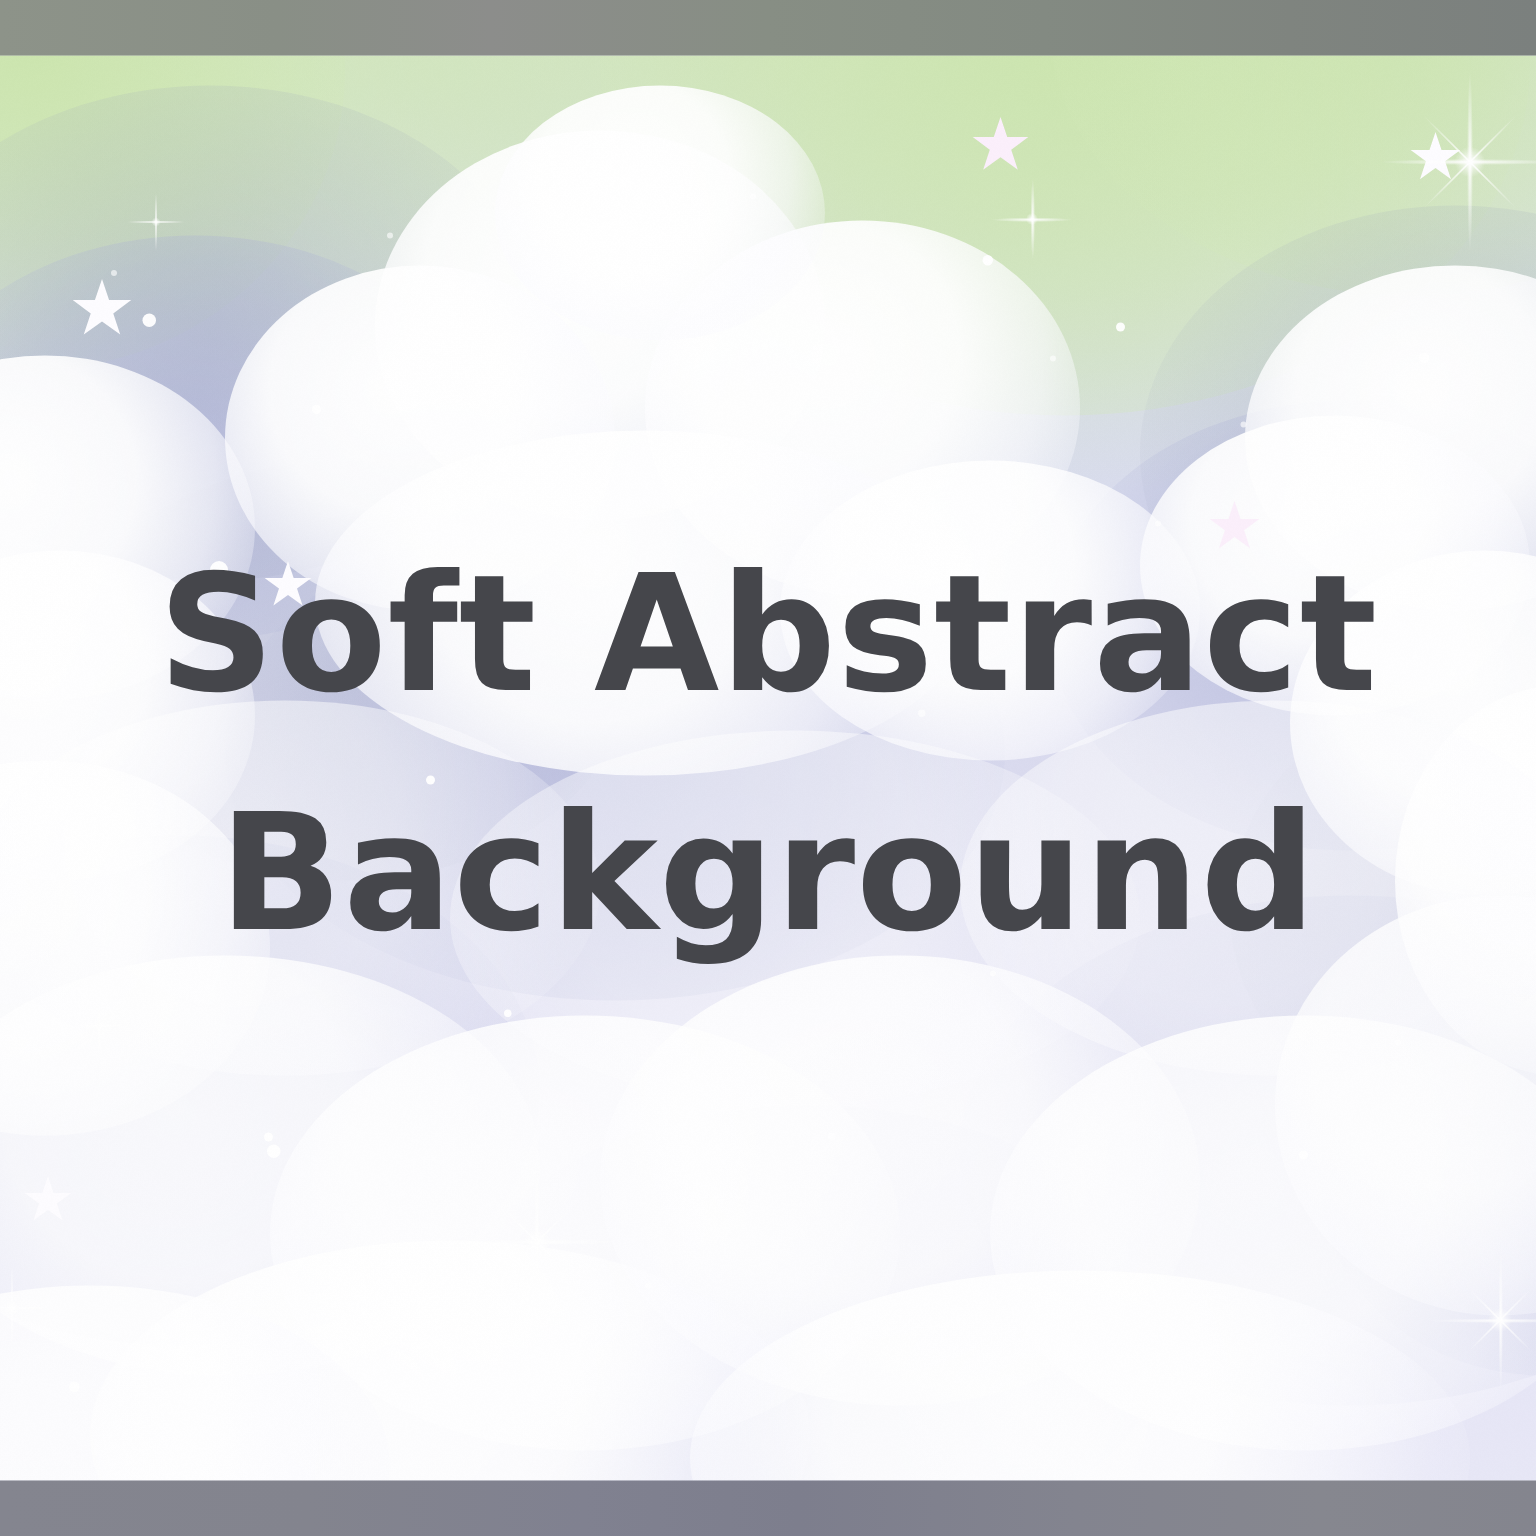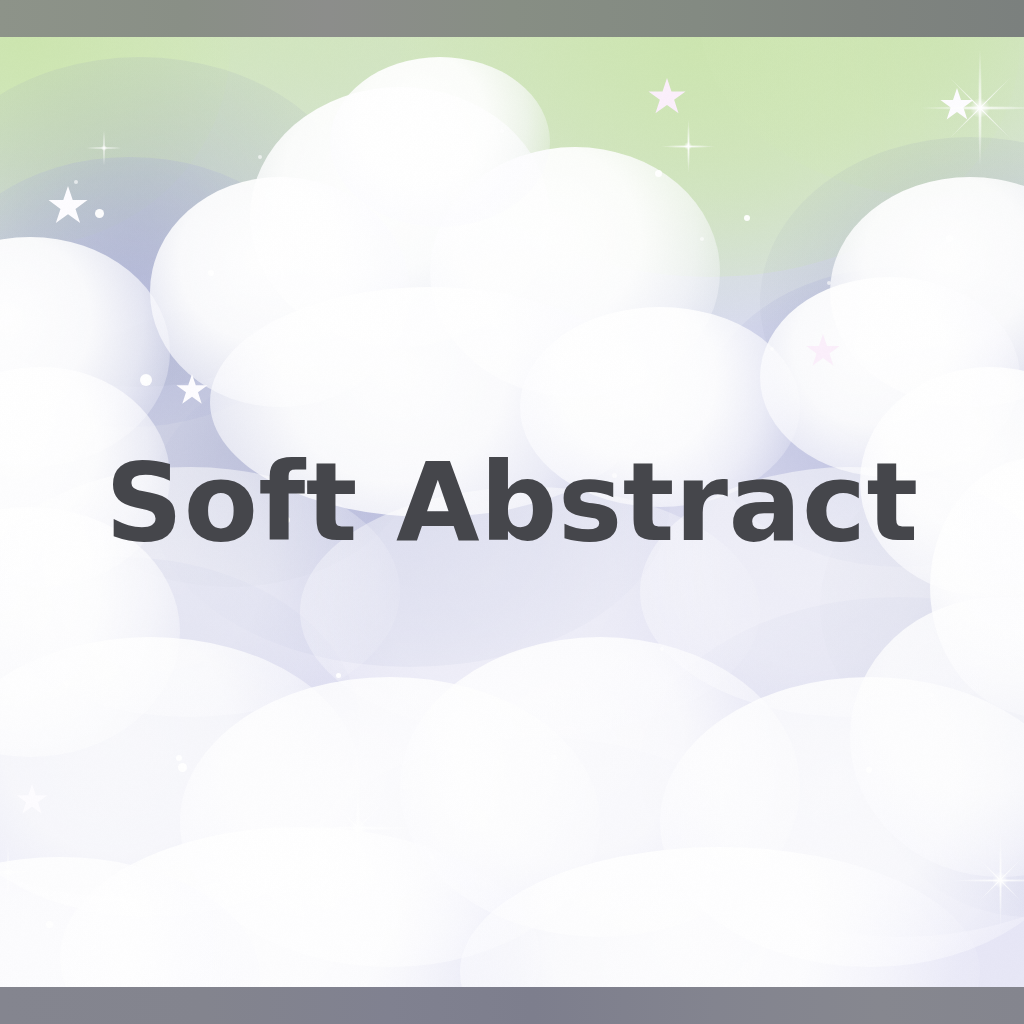--- a/index.html
+++ b/index.html
@@ -333,20 +333,21 @@
         <feColorMatrix type="saturate" values="0"></feColorMatrix>
         <feComponentTransfer>
           <feFuncA type="linear" slope="0.10"></feFuncA>
         </feComponentTransfer>
       </filter>
       <rect width="100%" height="100%" filter="url(#noiseFilter)" opacity="0.5"></rect>
     </svg>
 
     <div id="title-block">
       <div class="title-line" id="title-line-1" style="color: rgb(69, 70, 75); font-size: 108px;">Soft Abstract</div>
+      <div class="title-line" id="title-line-2" style="color: rgb(69, 70, 75); font-size: 108px;">Background</div>
     </div>
 
   </div>
 
   <div class="bar" id="top-bar" style="height: 37px;"></div>
   <div class="bar" id="bottom-bar" style="height: 37px; top: 987px;"></div>
 
 </div>
 
 </body></html>

